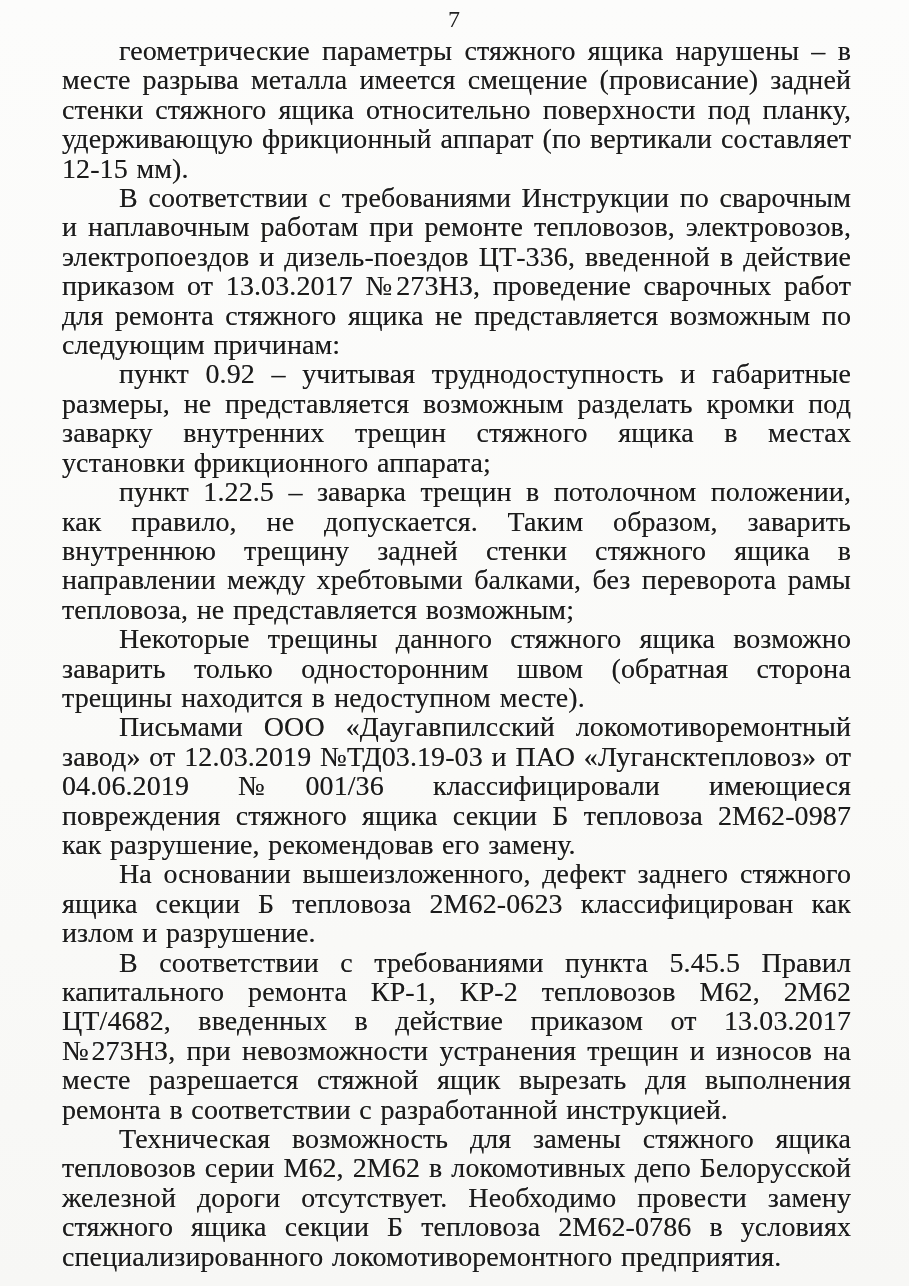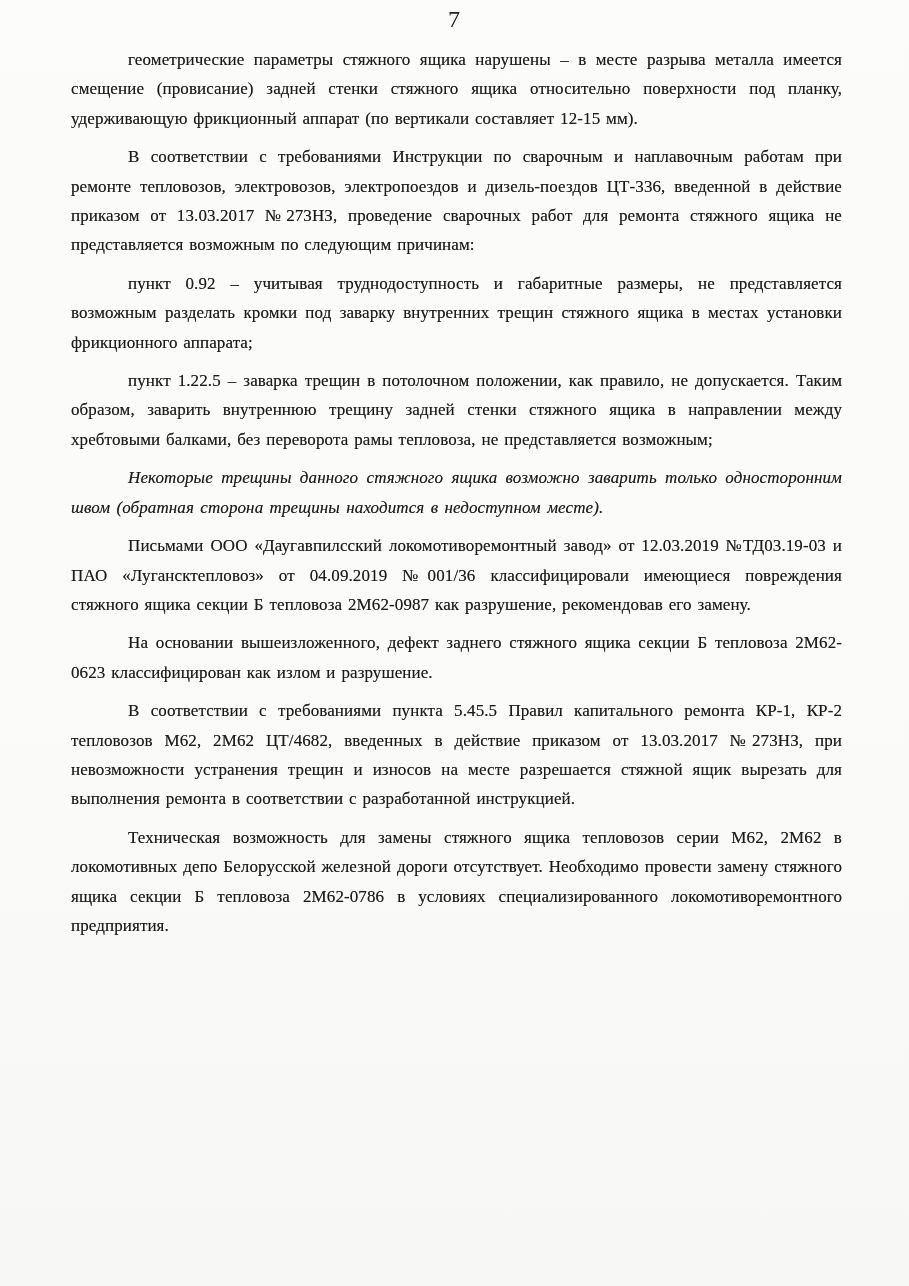--- a/index.html
+++ b/index.html
@@ -31,45 +31,44 @@
     letter-spacing: 1px;
     color: #222;
   }
   .text-block {
     position: absolute;
     top: 36px;
     left: 62px;
     width: 789px;
   }
   .para {
-    margin: 9px;
+    margin: 0;
     text-indent: 57px;
     text-align: justify;
-    font-size: 17px;
+    font-size: 28px;
     line-height: 29.4px;
     word-spacing: 1.5px;
     letter-spacing: 0.1px;
     color: #1b1b1b;
     text-shadow: 0 0 0.5px rgba(20,20,20,0.55);
   }
   .para.italic {
-    font-style: italic;
     word-spacing: 2px;
   }
 </style>
 </head>
 <body>
 
 <div class="page">
   <div class="page-number">7</div>
 
   <div class="text-block">
     <p class="para">геометрические параметры стяжного ящика нарушены – в месте разрыва металла имеется смещение (провисание) задней стенки стяжного ящика относительно поверхности под планку, удерживающую фрикционный аппарат (по вертикали составляет 12-15 мм).</p>
     <p class="para">В соответствии с требованиями Инструкции по сварочным и наплавочным работам при ремонте тепловозов, электровозов, электропоездов и дизель-поездов ЦТ-336, введенной в действие приказом от 13.03.2017 №273НЗ, проведение сварочных работ для ремонта стяжного ящика не представляется возможным по следующим причинам:</p>
     <p class="para">пункт 0.92 – учитывая труднодоступность и габаритные размеры, не представляется возможным разделать кромки под заварку внутренних трещин стяжного ящика в местах установки фрикционного аппарата;</p>
     <p class="para">пункт 1.22.5 – заварка трещин в потолочном положении, как правило, не допускается. Таким образом, заварить внутреннюю трещину задней стенки стяжного ящика в направлении между хребтовыми балками, без переворота рамы тепловоза, не представляется возможным;</p>
     <p class="para italic">Некоторые трещины данного стяжного ящика возможно заварить только односторонним швом (обратная сторона трещины находится в недоступном месте).</p>
-    <p class="para">Письмами ООО «Даугавпилсский локомотиворемонтный завод» от 12.03.2019 №ТД03.19-03 и ПАО «Лугансктепловоз» от 04.09.2019 №001/36 классифицировали имеющиеся повреждения стяжного ящика секции Б тепловоза 2М62-0987 как разрушение, рекомендовав его замену.</p>
+    <p class="para">Письмами ООО «Даугавпилсский локомотиворемонтный завод» от 12.03.2019 №ТД03.19-03 и ПАО «Лугансктепловоз» от 04.06.2019 №001/36 классифицировали имеющиеся повреждения стяжного ящика секции Б тепловоза 2М62-0987 как разрушение, рекомендовав его замену.</p>
     <p class="para">На основании вышеизложенного, дефект заднего стяжного ящика секции Б тепловоза 2М62-0623 классифицирован как излом и разрушение.</p>
     <p class="para">В соответствии с требованиями пункта 5.45.5 Правил капитального ремонта КР-1, КР-2 тепловозов М62, 2М62 ЦТ/4682, введенных в действие приказом от 13.03.2017 №273НЗ, при невозможности устранения трещин и износов на месте разрешается стяжной ящик вырезать для выполнения ремонта в соответствии с разработанной инструкцией.</p>
     <p class="para">Техническая возможность для замены стяжного ящика тепловозов серии М62, 2М62 в локомотивных депо Белорусской железной дороги отсутствует. Необходимо провести замену стяжного ящика секции Б тепловоза 2М62-0786 в условиях специализированного локомотиворемонтного предприятия.</p>
   </div>
 </div>
 
 </body></html>

